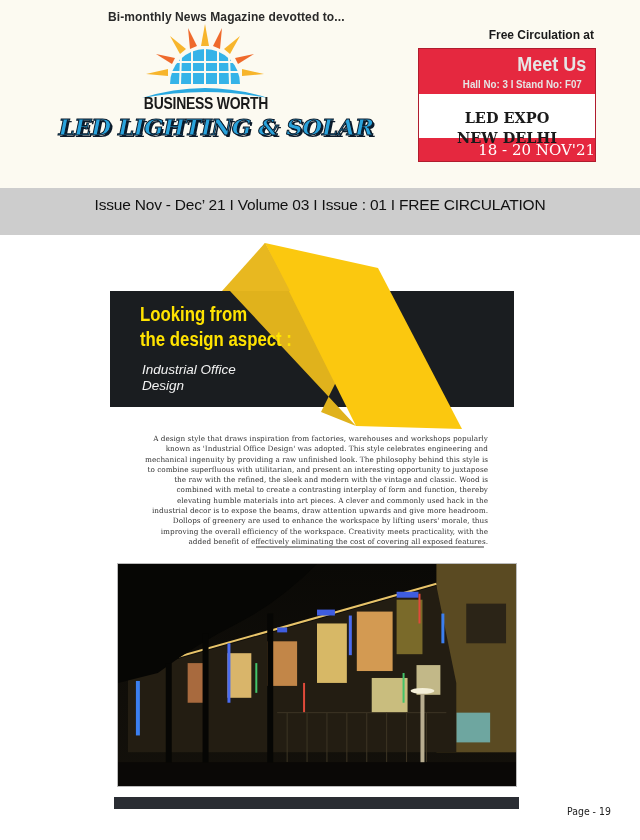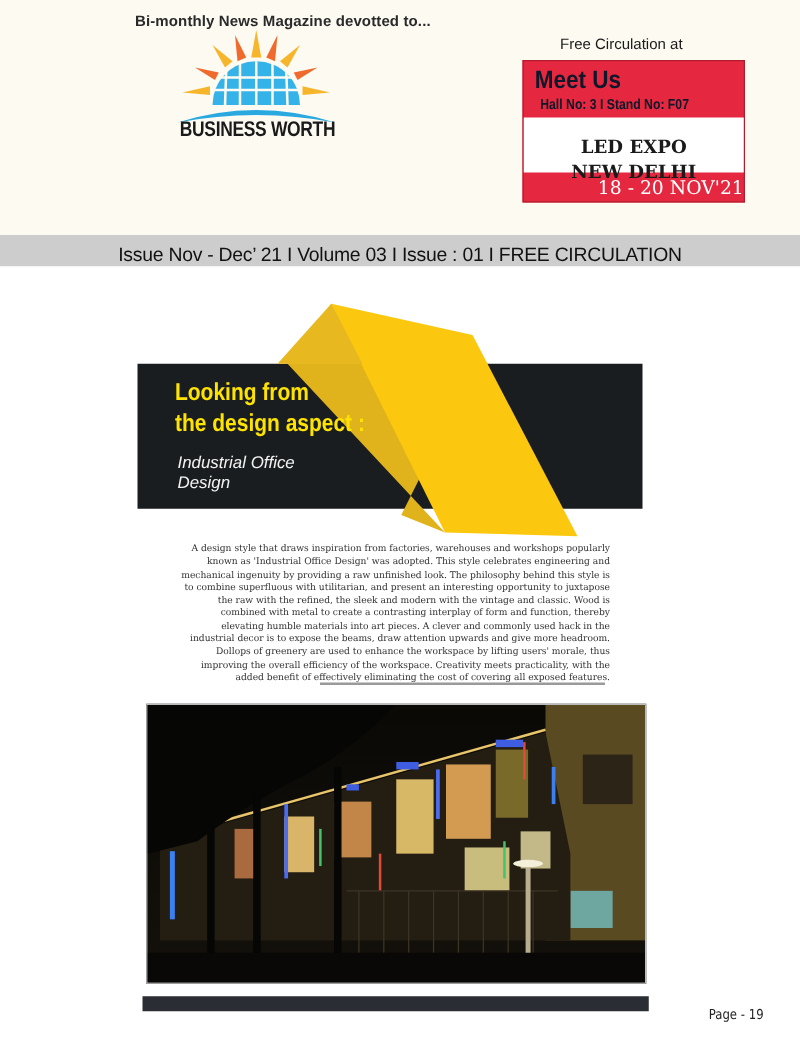--- a/index.html
+++ b/index.html
@@ -8,30 +8,30 @@
 
   
   .masthead { position: absolute; left: 0; top: 0; width: 640px; height: 188px; background: #fcfaf1; }
   .tagline { position: absolute; left: 108px; top: 10px; font-size: 12px; font-weight: bold; color: #2a2a2a; letter-spacing: 0.1px; }
   .sun-logo { position: absolute; left: 140px; top: 22px; width: 130px; height: 80px; }
   .brand-small { position: absolute; left: 0; width: 412px; text-align: center; top: 94px; font-family: "Liberation Sans", sans-serif; font-weight: bold; font-size: 17px; color: #1a1a1a; transform: scaleX(0.82); letter-spacing: -0.3px; }
   .brand-big { position: absolute; left: 56px; top: 113px; width: 320px; text-align: center; font-family: "DejaVu Serif", serif; font-weight: bold; font-style: italic; font-size: 23px; color: #2aa3dc; -webkit-text-stroke: 1px #0b1a2a; text-shadow: 2px 2px 0 #0b1a2a; letter-spacing: -0.5px; }
   .india-bar { position: absolute; left: 116px; top: 147px; width: 201px; height: 26px; background: #2aa9e0; text-align: center; }
   .india-bar span { font-family: "DejaVu Serif", serif; font-weight: bold; font-style: italic; font-size: 20px; line-height: 26px; color: #ffffff; -webkit-text-stroke: 1px #111; letter-spacing: 18px; padding-left: 18px; }
 
-  .free-circ { position: absolute; left: 448px; top: 28px; width: 170px; text-align: left; font-size: 12px; font-weight: normal; color: #1a1a1a; }
+  .free-circ { position: absolute; left: 424px; top: 28px; width: 170px; text-align: right; font-size: 12px; font-weight: bold; color: #1a1a1a; }
   .event-box { position: absolute; left: 418px; top: 48px; width: 178px; height: 114px; border: 1px solid #b01c2e; background: #e5283f; }
-  .event-top { height: 45px; text-align: left; color: #0f172a; }
+  .event-top { height: 45px; text-align: right; color: #e5e5e5; }
   .meet-us { font-size: 20px; font-weight: bold; line-height: 26px; padding-top: 2px; transform: scaleX(0.9); }
   .hall-stand { font-size: 11.5px; font-weight: bold; line-height: 14px; transform: scaleX(0.85); }
   .event-mid { background: #ffffff; height: 44px; text-align: center; font-family: "DejaVu Serif", serif; font-weight: bold; font-size: 14.5px; line-height: 20px; color: #1a1a1a; padding-top: 14px; }
   .event-bot { text-align: right; font-family: "DejaVu Serif", serif; font-size: 15px; color: #fff; line-height: 24px; }
 
   
-  .issue-strip { position: absolute; left: 0; top: 188px; width: 640px; height: 25px; background: #cdcdcd; text-align: center; }
+  .issue-strip { position: absolute; left: 0; top: 188px; width: 640px; height: 47px; background: #cdcdcd; text-align: center; }
   .issue-strip span { font-size: 15.5px; line-height: 33px; color: #111; letter-spacing: -0.2px; }
 
   
   .hero { position: absolute; left: 110px; top: 236px; width: 410px; height: 200px; }
   .hero-black { position: absolute; left: 0; top: 55px; width: 404px; height: 116px; background: #1a1d20; }
   .hero-svg { position: absolute; left: 0; top: 0; width: 410px; height: 200px; }
   .hero-title { position: absolute; left: 30px; top: 66px; font-family: "Liberation Sans", sans-serif; font-weight: bold; font-size: 19.5px; line-height: 25px; color: #ffe300; transform: scaleX(0.86); transform-origin: left top; }
   .hero-sub { position: absolute; left: 32px; top: 126px; font-family: Liberation Sans, sans-serif; font-style: italic; font-size: 13.5px; line-height: 16px; color: #f2f2f2; }
 
   
@@ -73,20 +73,21 @@
       <line x1="65" y1="27" x2="65" y2="62"></line>
       <line x1="78" y1="28" x2="78" y2="62"></line>
       <line x1="41" y1="34" x2="40" y2="62"></line>
       <line x1="89" y1="34" x2="90" y2="62"></line>
     </g>
 
     <path d="M2,76 Q65,56 128,76 Q65,64 2,76 Z" fill="#2aa9e0"></path>
   </svg>
 
   <div class="brand-small">BUSINESS WORTH</div>
+  <div class="brand-big">LED LIGHTING &amp; SOLAR</div>
 
   <div class="free-circ">Free Circulation at</div>
   <div class="event-box">
     <div class="event-top">
       <div class="meet-us">Meet Us</div>
       <div class="hall-stand">Hall No: 3  I  Stand No: F07</div>
     </div>
     <div class="event-mid">
       <div>LED EXPO</div>
       <div>NEW DELHI</div>

